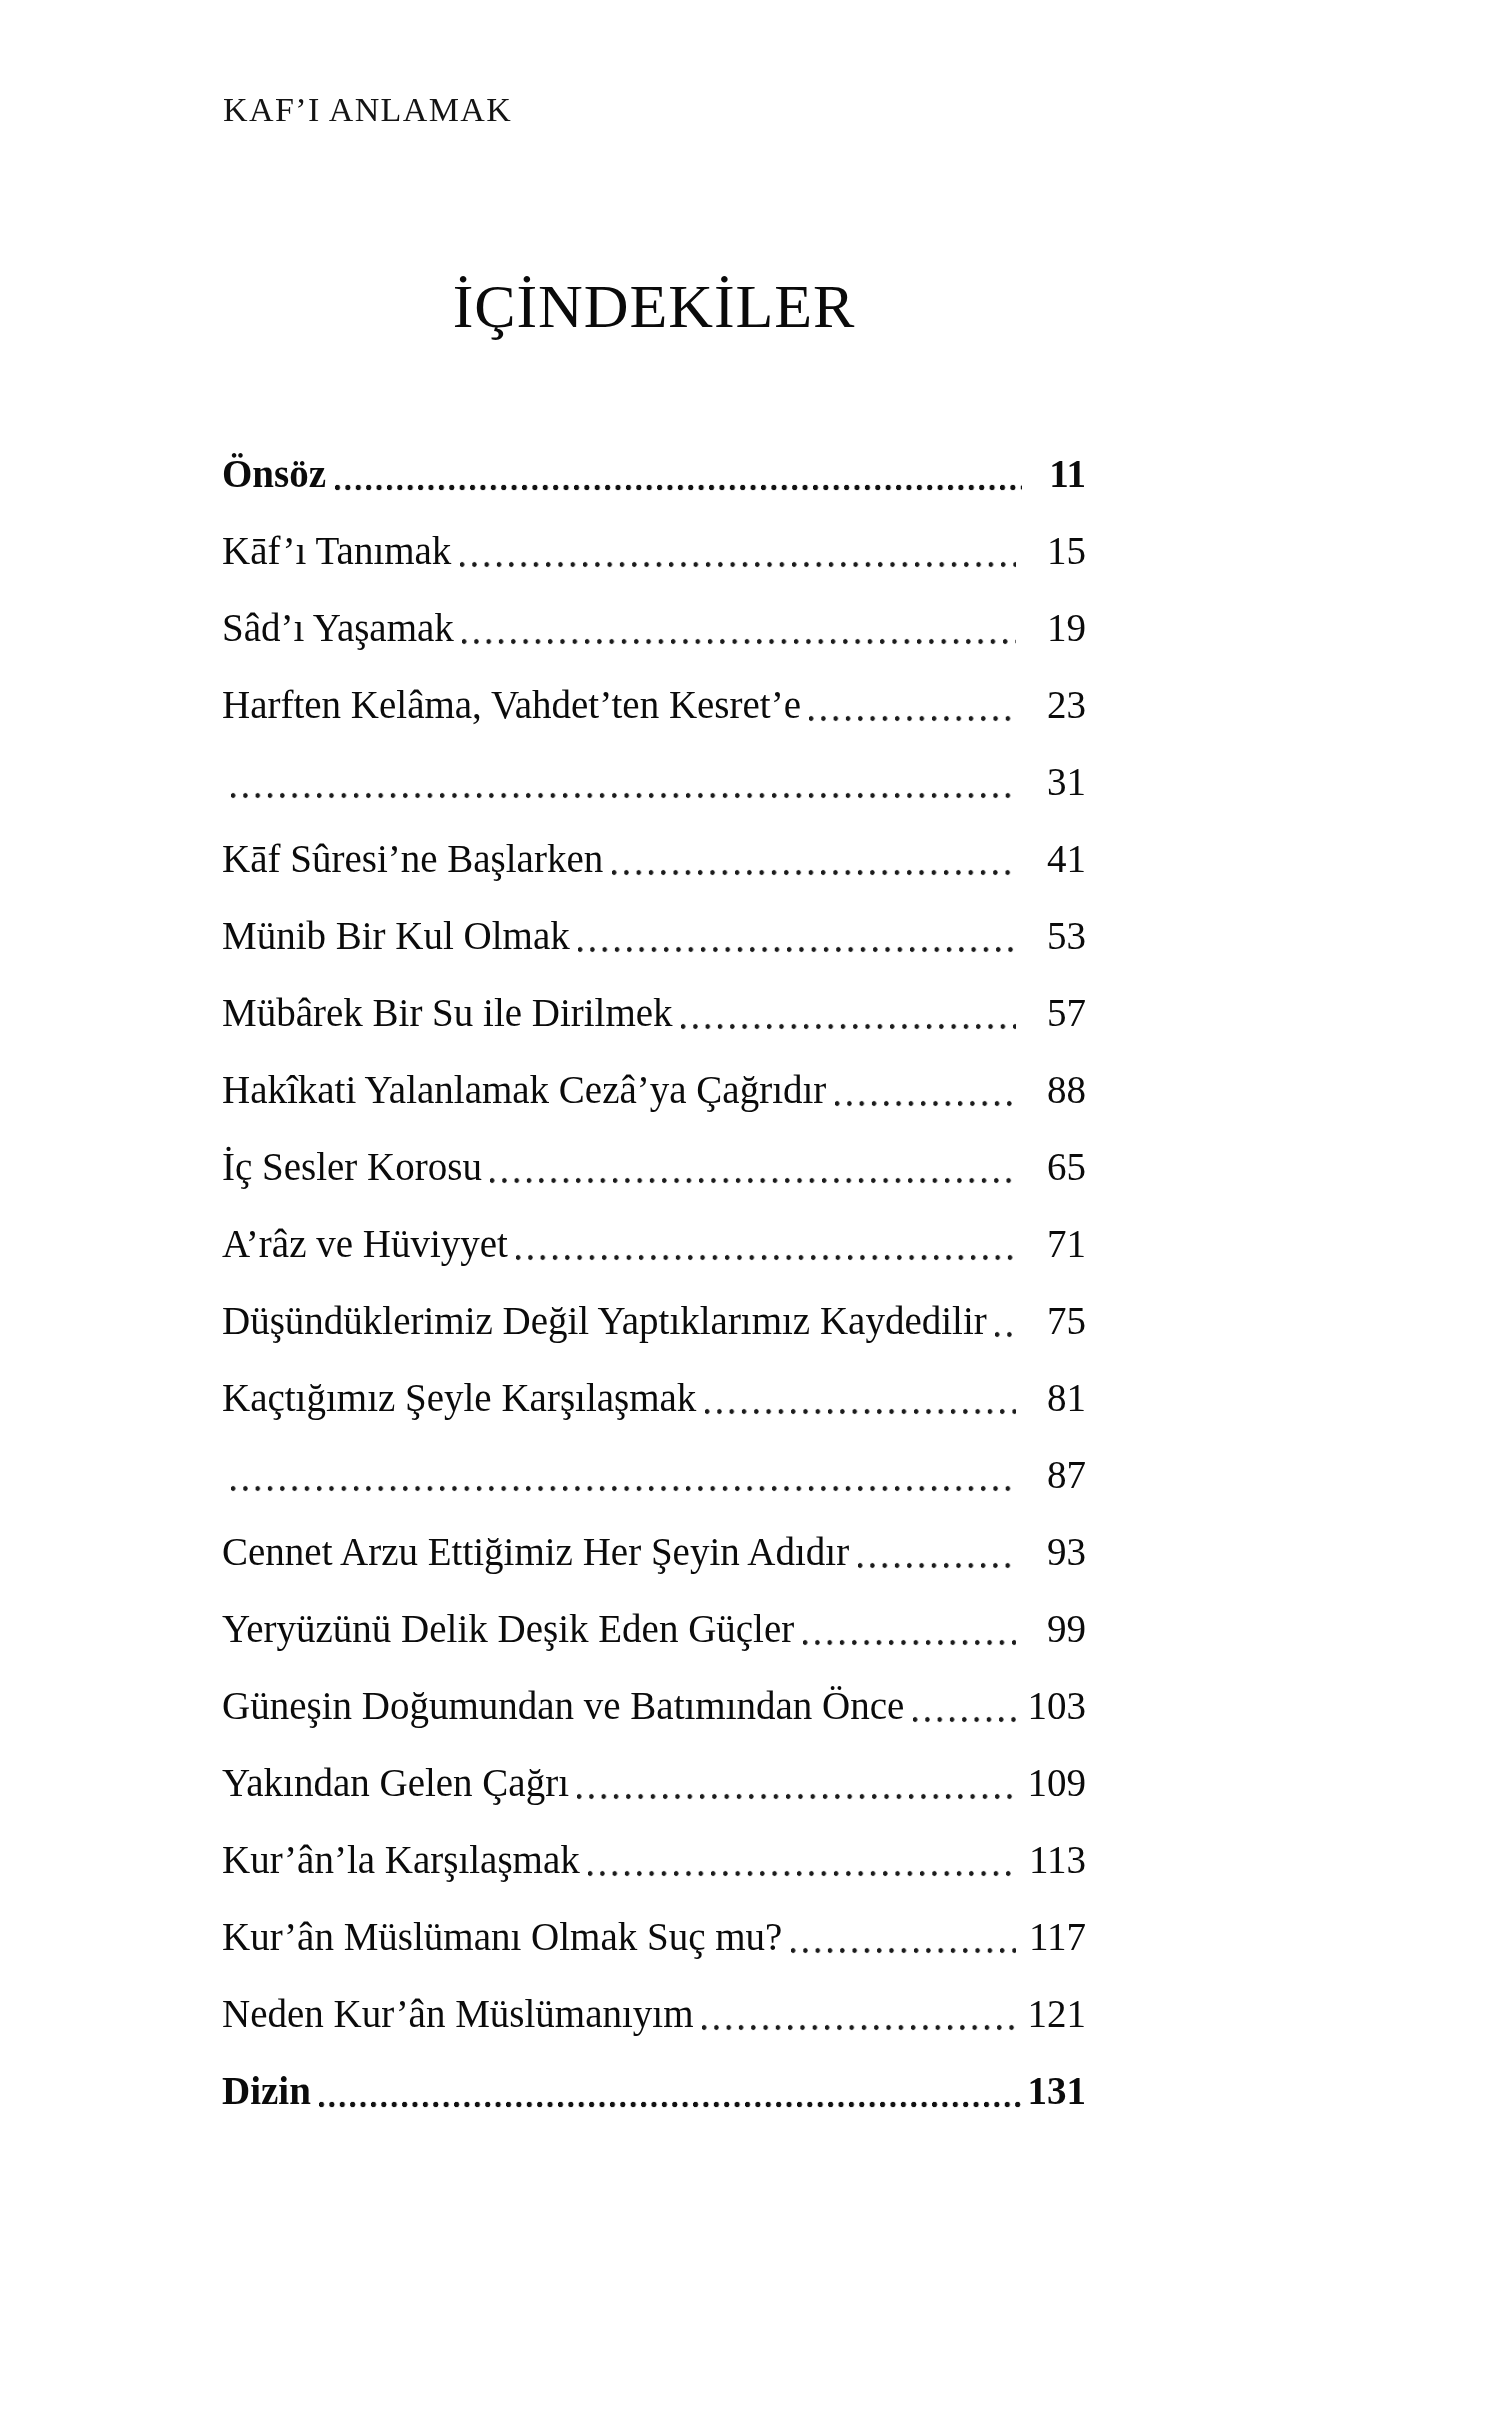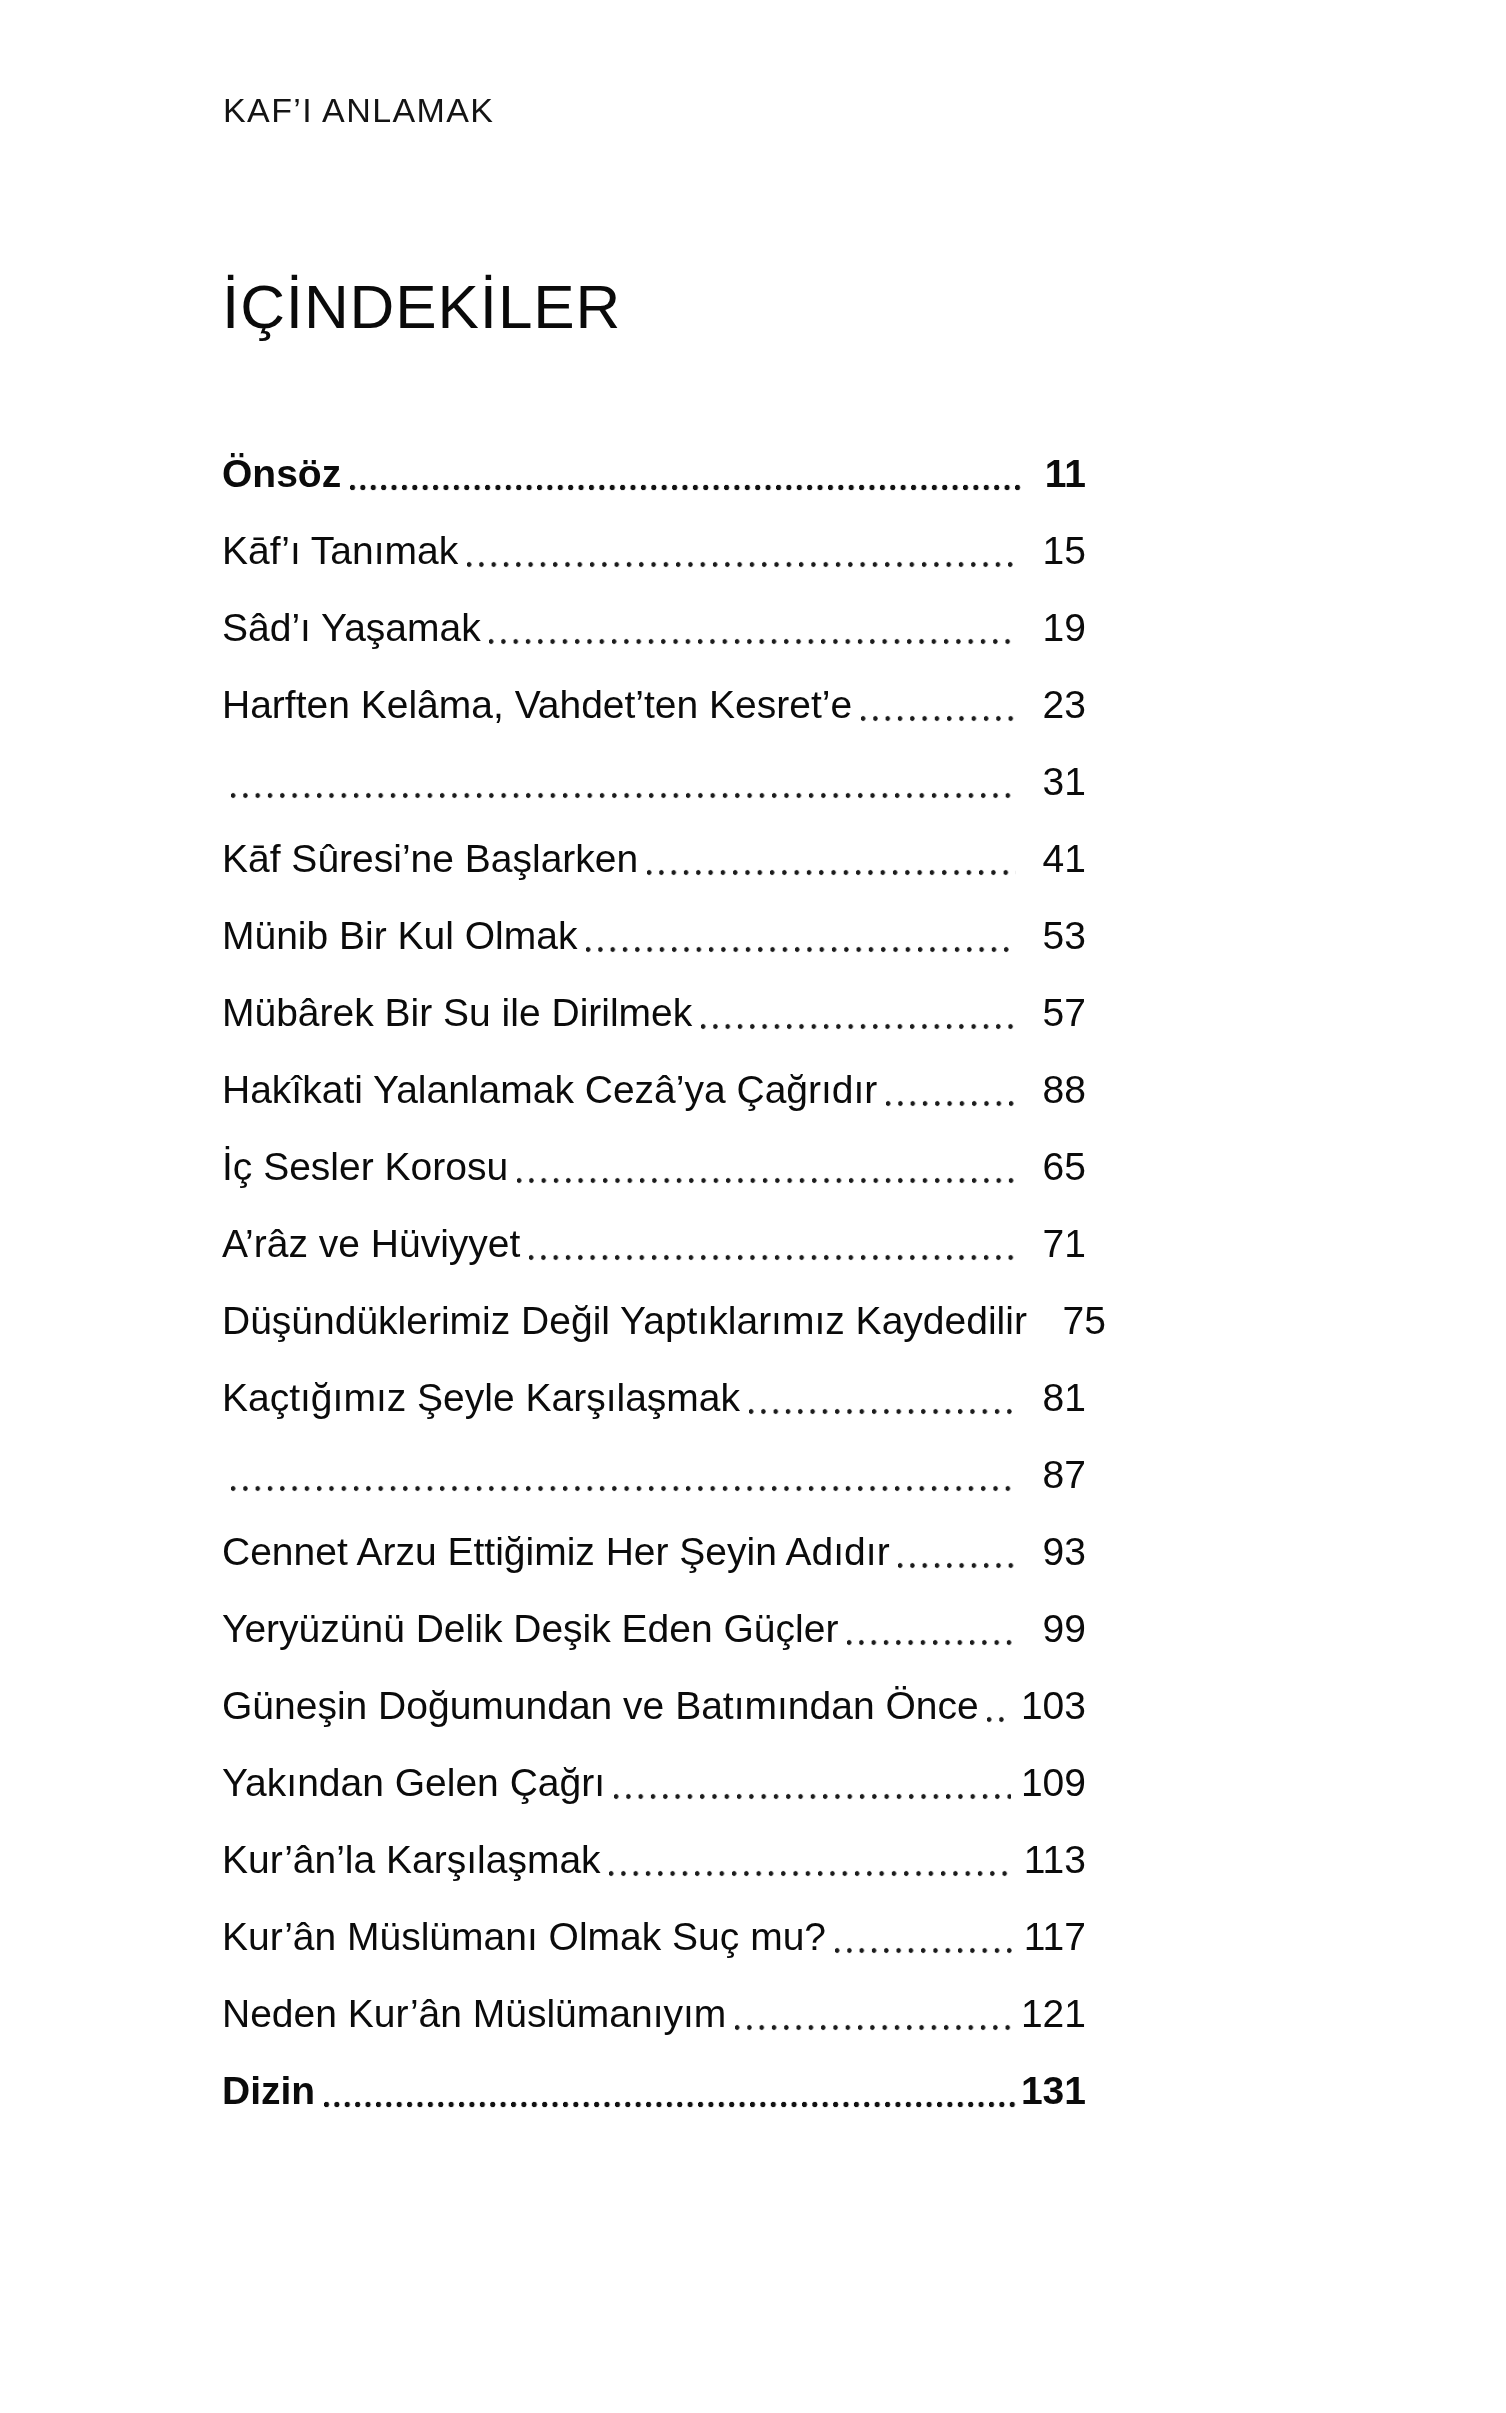--- a/index.html
+++ b/index.html
@@ -6,37 +6,38 @@
     margin: 0;
     padding: 0;
     background: #ffffff;
   }
   .page {
     position: relative;
     width: 1239px;
     height: 2413px;
     background: #ffffff;
     overflow: hidden;
-    font-family: Liberation Sans, sans-serif;
+    font-family: Liberation Serif, serif;
     color: #0b0b0b;
   }
   .running-header {
     position: absolute;
     left: 223px;
     top: 91px;
     font-size: 34px;
     letter-spacing: 1.4px;
     white-space: nowrap;
     color: #141414;
   }
   .page-title {
     position: absolute;
     left: 222px;
     right: 153px;
     top: 271px;
+    text-align: center;
     font-size: 62px;
     letter-spacing: 0.9px;
     white-space: nowrap;
     color: #0a0a0a;
   }
   .toc {
     position: absolute;
     left: 222px;
     right: 153px;
     top: 435px;

